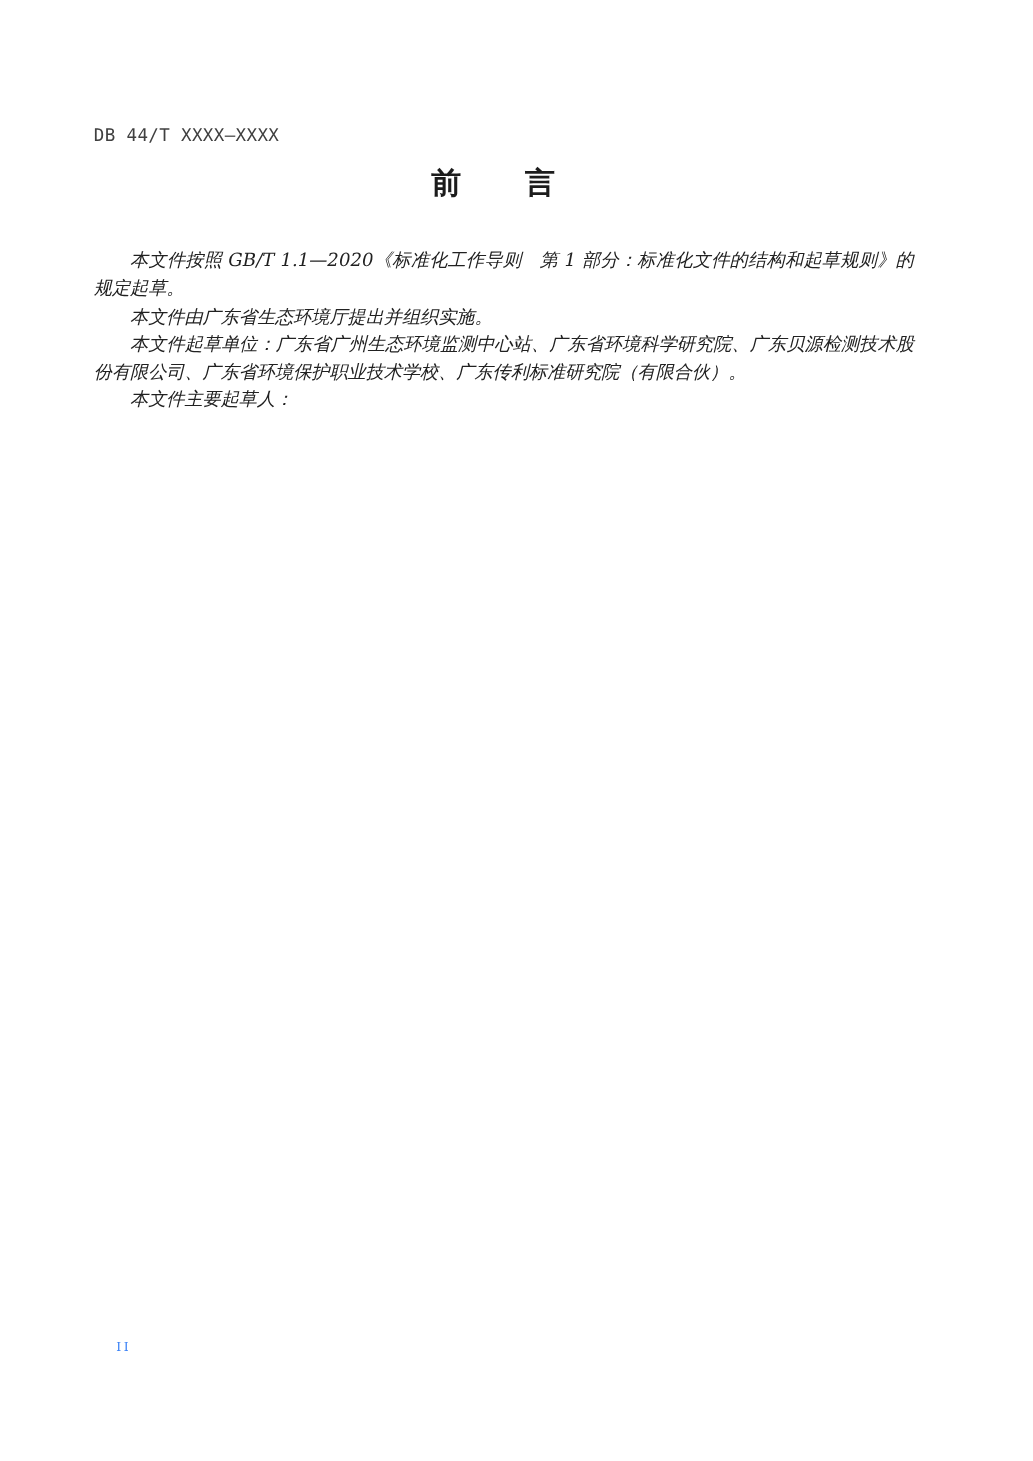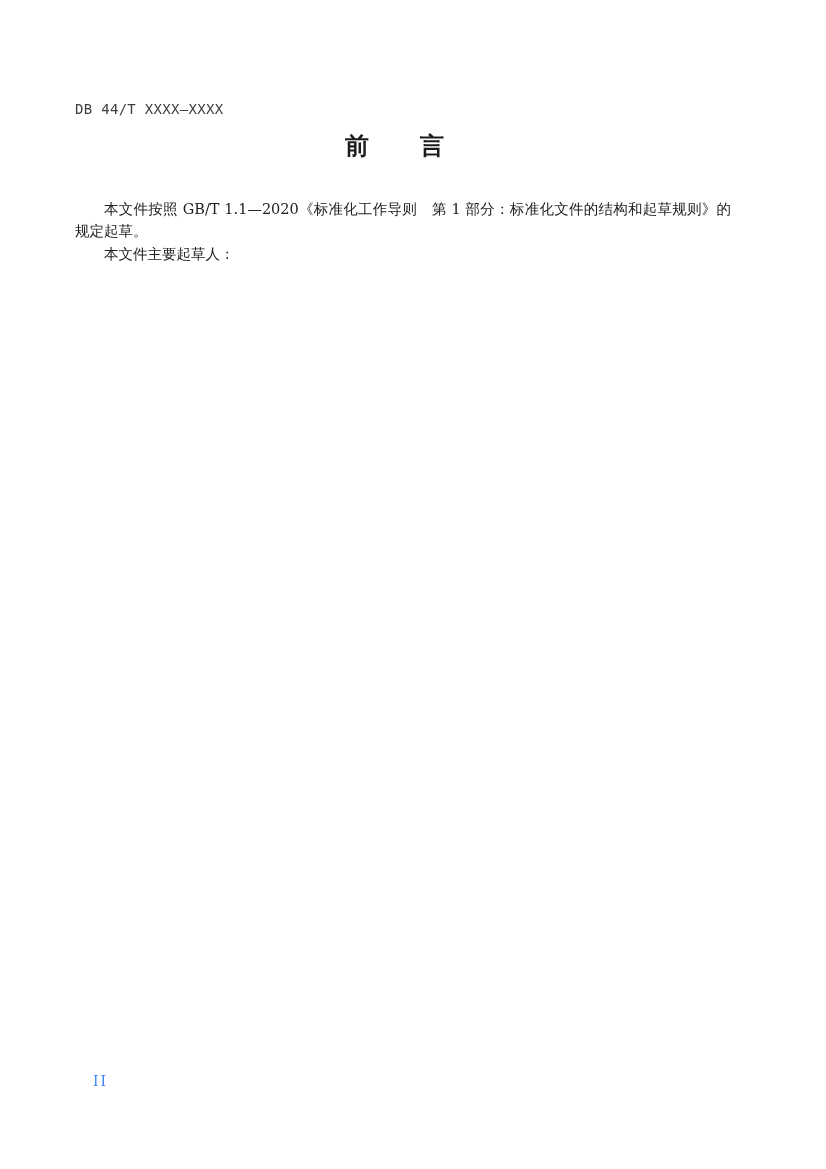--- a/index.html
+++ b/index.html
@@ -41,40 +41,43 @@
     }
     .foreword {
       position: absolute;
       left: 75px;
       top: 198px;
       width: 656px;
       font-size: 14.5px;
       line-height: 22.3px;
       text-align: justify;
       color: #212121;
+      font-style: italic;
     }
     .foreword p {
       margin: 0;
       padding: 0;
       text-indent: 2em;
     }
     .page-number {
       position: absolute;
       left: 93px;
       top: 1073px;
-      font-size: 14px;
+      font-size: 10px;
       letter-spacing: 2px;
       color: #3b82f6;
     }
   </style>
 </head>
 <body>
 
 <div class="doc-number">DB 44/T XXXX—XXXX</div>
 
 <div class="doc-title">前　　言</div>
 
 <div class="foreword">
   <p>本文件按照 GB/T 1.1—2020《标准化工作导则　第 1 部分：标准化文件的结构和起草规则》的规定起草。</p>
+  <p>本文件由广东省生态环境厅提出并组织实施。</p>
+  <p>本文件起草单位：广东省广州生态环境监测中心站、广东省环境科学研究院、广东贝源检测技术股份有限公司、广东省环境保护职业技术学校、广东传利标准研究院（有限合伙）。</p>
   <p>本文件主要起草人：</p>
 </div>
 
 <div class="page-number">II</div>
 
 </body></html>

